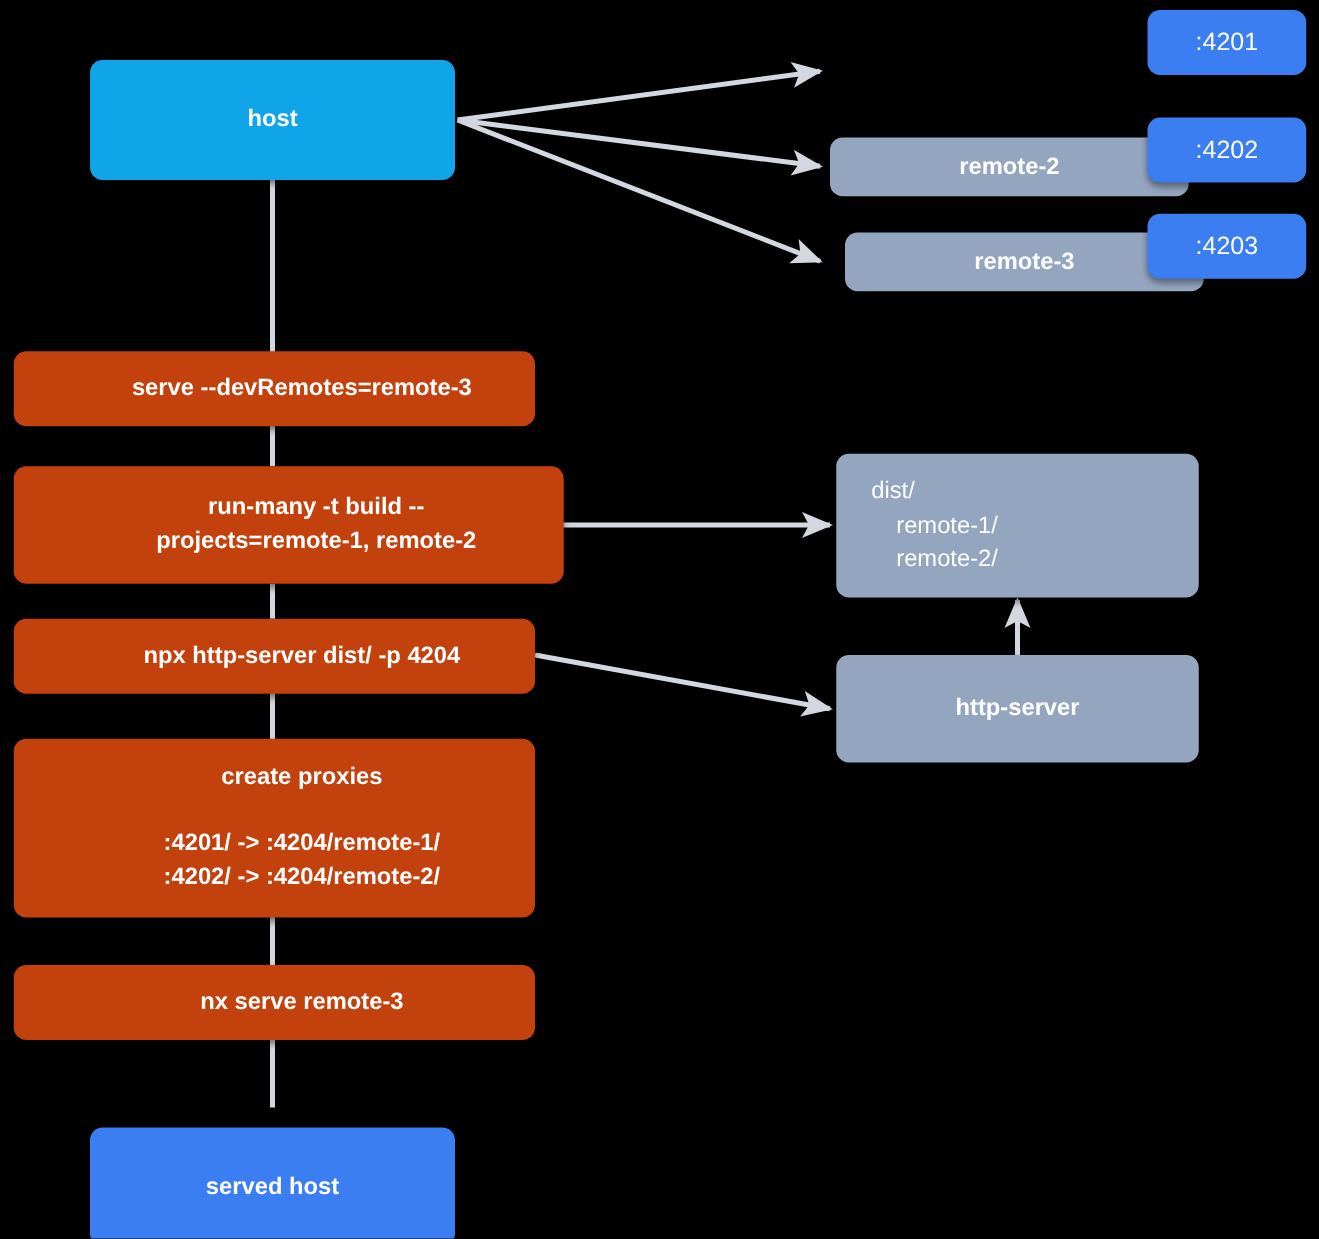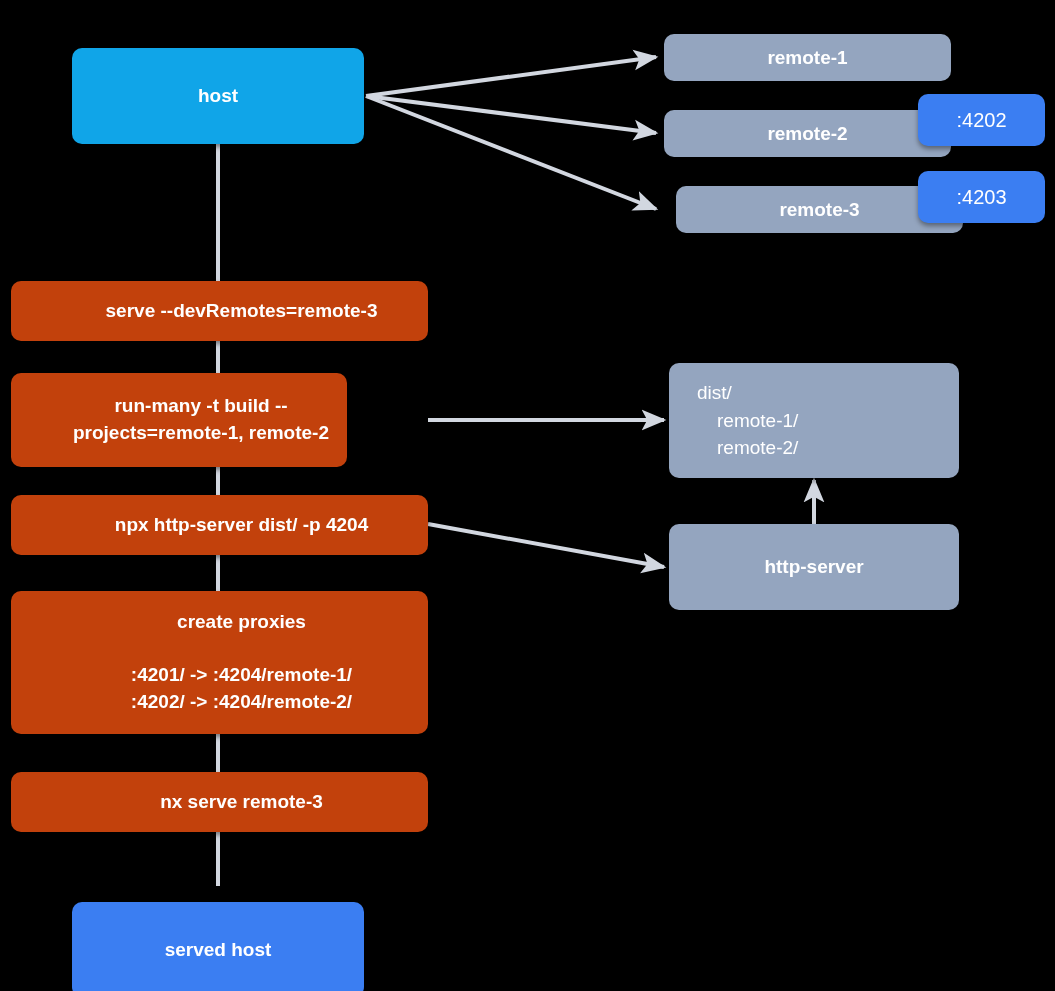--- a/index.html
+++ b/index.html
@@ -130,43 +130,43 @@
 
     <line x1="428" y1="524" x2="664" y2="567" stroke="#d2d7e0" stroke-width="4" marker-end="url(#arrowhead)"></line>
 
     <line x1="814" y1="524" x2="814" y2="480" stroke="#d2d7e0" stroke-width="4" marker-end="url(#arrowhead)"></line>
   </svg>
 
   <div class="node node-host" style="left:72px; top:48px; width:292px; height:96px;">
     <span>host</span>
   </div>
 
-  <div class="node node-remote" style="left:664px; top:34px; width:287px; height:47px;">
-    <span>remote-1</span>
+  <div class="badge-port" style="left:918px; top:8px; width:127px; height:52px;">
+    <span>:4201</span>
   </div>
 
   <div class="node node-remote" style="left:664px; top:110px; width:287px; height:47px;">
     <span>remote-2</span>
   </div>
   <div class="badge-port" style="left:918px; top:94px; width:127px; height:52px;">
     <span>:4202</span>
   </div>
 
   <div class="node node-remote" style="left:664px; top:186px; width:287px; height:47px;margin-left:12px;">
     <span>remote-3</span>
   </div>
   <div class="badge-port" style="left:918px; top:171px; width:127px; height:52px;">
     <span>:4203</span>
   </div>
 
   <div class="node node-cmd" style="left:11px; top:281px; width:417px; height:60px;">
     <span class="cmd-line">serve --devRemotes=remote-3</span>
   </div>
 
-  <div class="node node-cmd" style="left:11px; top:373px; width:336px; height:94px;">
+  <div class="node node-cmd" style="left:11px; top:373px; width:440px; height:94px;">
     <span class="cmd-line">run-many -t build --</span>
     <span class="cmd-line">projects=remote-1, remote-2</span>
   </div>
 
   <div class="node node-cmd" style="left:11px; top:495px; width:417px; height:60px;">
     <span class="cmd-line">npx http-server dist/ -p 4204</span>
   </div>
 
   <div class="node node-cmd" style="left:11px; top:591px; width:417px; height:143px;">
     <span class="cmd-title">create proxies</span>

